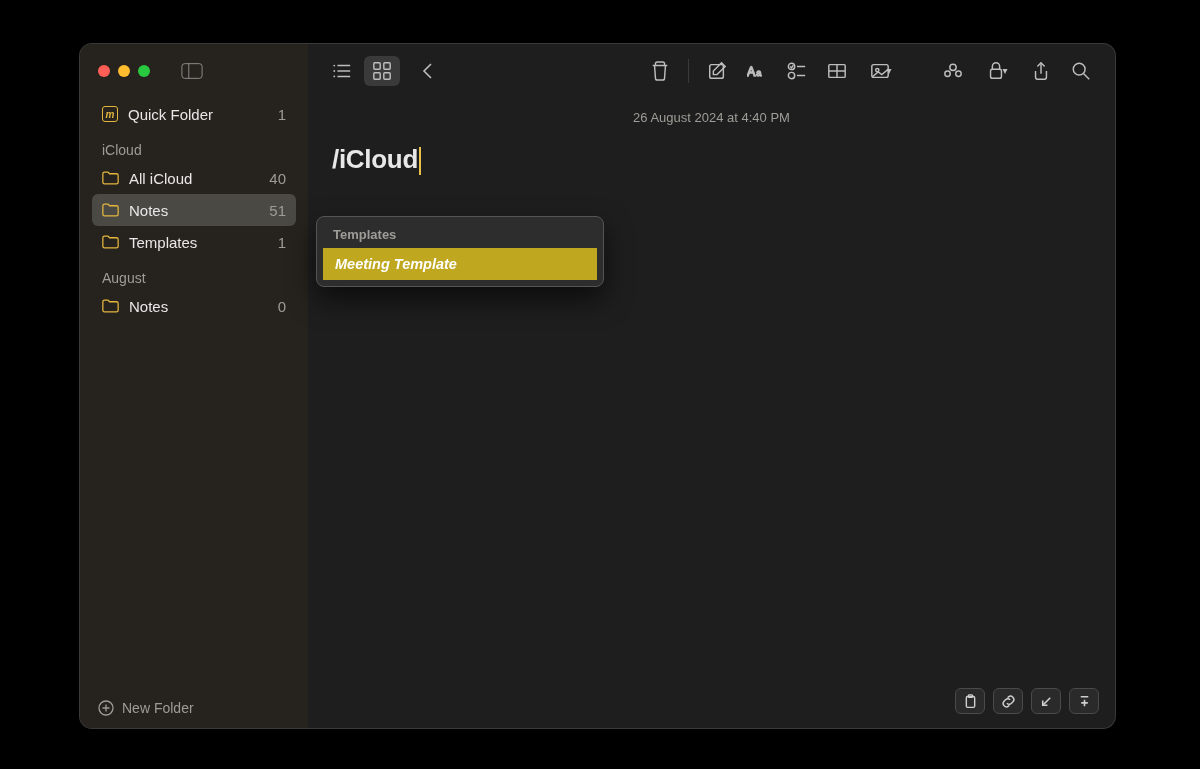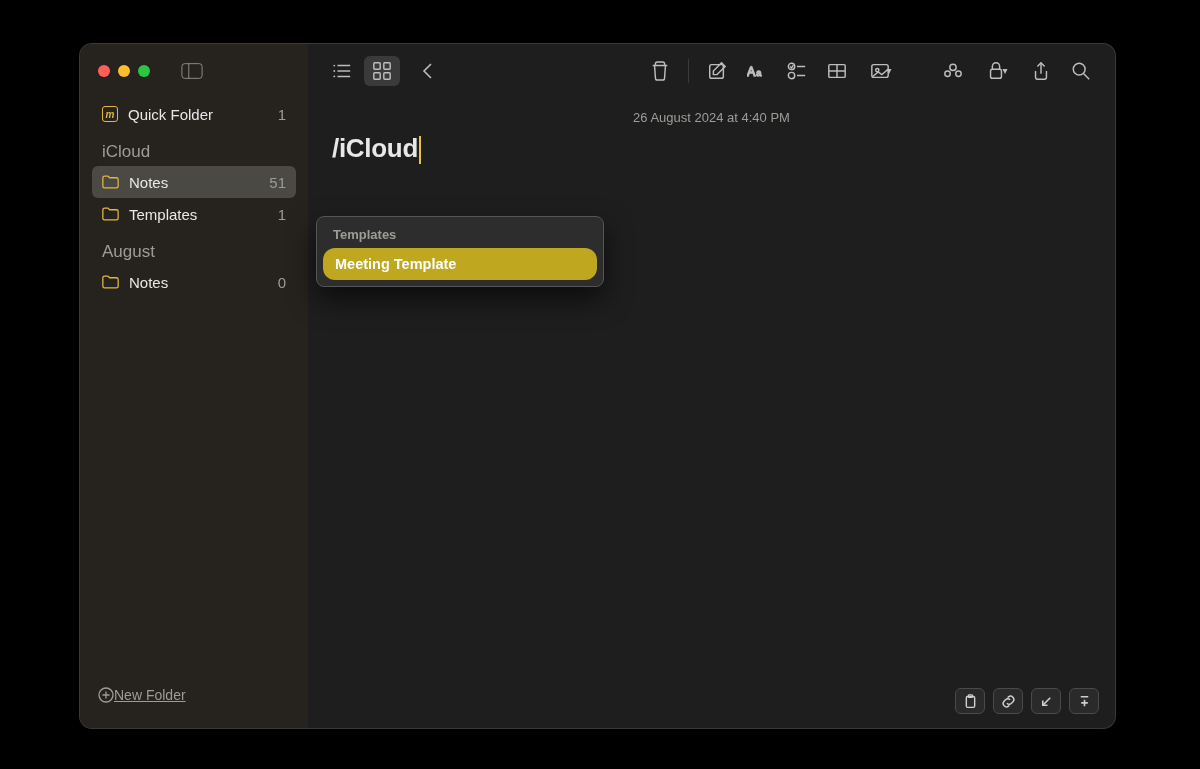--- a/index.html
+++ b/index.html
@@ -32,55 +32,55 @@
   .tl-green{background:#28c840;}
   .sidebar-toggle{margin-left:20px;display:flex;align-items:center;justify-content:center;width:28px;height:22px;}
   .sidebar-toggle svg{stroke:#949494;fill:none;}
   .sb-list{padding:0 12px;flex:1;overflow:auto;}
   .sb-item{
     display:flex;align-items:center;height:32px;padding:0 10px;border-radius:6px;
     color:var(--text);font-size:15px;cursor:default;gap:10px;
   }
   .sb-item.selected{background:var(--bg-sidebar-sel);}
   .sb-count{margin-left:auto;color:var(--text-dim);font-size:15px;}
-  .sb-section{color:var(--text-dim);font-size:17px;padding:12px 10px 4px 10px;}
+  .sb-section{color:var(--text-dim);font-size:14px;padding:12px 10px 4px 10px;}
   .folder-ico{width:17px;height:14px;flex:0 0 17px;}
   .quick-ico{width:16px;height:16px;flex:0 0 16px;border:1.6px solid var(--accent);border-radius:3px;display:flex;align-items:center;justify-content:center;color:var(--accent);font-size:10px;font-style:italic;font-weight:700;}
-  .sb-footer{height:42px;display:flex;padding:0 18px;color:var(--text-dim);font-size:14px;border-top:1px solid transparent;text-decoration:underline;}
+  .sb-footer{height:42px;display:flex;align-items:center;padding:0 18px;gap:8px;color:var(--text-dim);font-size:14px;border-top:1px solid transparent;}
   .plus-circle{width:16px;height:16px;}
   
   .main{flex:1;display:flex;flex-direction:column;position:relative;}
   .toolbar{
     height:54px;display:flex;align-items:center;padding:0 16px;gap:4px;
     border-bottom:1px solid transparent;
   }
   .tb-btn{width:36px;height:30px;border-radius:6px;display:flex;align-items:center;justify-content:center;color:#bdbdbd;}
   .tb-btn.active{background:#3a3a3a;}
   .tb-sep{width:1px;height:24px;background:var(--divider);margin:0 6px;}
   .tb-spacer{flex:1;}
   .tb-btn svg{width:20px;height:20px;fill:none;stroke:#bdbdbd;stroke-width:1.6;}
   .chev{font-size:10px;color:#bdbdbd;margin-left:-4px;}
   
   .note-area{flex:1;position:relative;padding:12px 24px;}
-  .timestamp{color:var(--text-dim);font-size:13px;text-align:center;margin-bottom:8px;}
+  .timestamp{color:var(--text-dim);font-size:13px;text-align:center;margin-bottom:19px;}
   .note-title{
     font-size:26px;font-weight:700;color:var(--text);letter-spacing:-.3px;
     position:relative;display:inline-block;
   }
   .cursor{display:inline-block;width:1.5px;height:28px;background:#e9c148;vertical-align:bottom;margin-left:1px;}
   
   .popup{
     position:absolute;left:8px;top:118px;width:288px;background:var(--popup-bg);
     border:1px solid var(--popup-border);border-radius:8px;padding:10px 6px 6px 6px;
     box-shadow:0 12px 28px rgba(0,0,0,.6);
   }
   .popup-head{color:var(--text-dim);font-size:13px;font-weight:600;padding:0 10px 6px 10px;}
   .popup-item{
     background:var(--sel-yellow);color:#fff;font-size:14.5px;font-weight:600;
-    padding:8px 12px;border-radius:12px;
+    padding:8px 12px;border-radius:0;font-style:italic;
   }
   
   .br-pills{position:absolute;right:16px;bottom:14px;display:flex;gap:8px;}
   .pill{width:30px;height:26px;border:1px solid #4a4a4a;border-radius:6px;display:flex;align-items:center;justify-content:center;color:#cfcfcf;background:#2a2a2a;}
   .pill svg{width:15px;height:15px;fill:none;stroke:#cfcfcf;stroke-width:1.7;}
 </style>
 </head>
 <body>
 
 <div class="window">
@@ -99,20 +99,27 @@
     </div>
 
     <div class="sb-list">
       <div class="sb-item">
         <span class="quick-ico">m</span>
         <span>Quick Folder</span>
         <span class="sb-count">1</span>
       </div>
 
       <div class="sb-section">iCloud</div>
+      <div class="sb-item">
+        <svg class="folder-ico" viewBox="0 0 20 16">
+            <path d="M1 3c0-1 .8-2 2-2h4l2 2h8c1 0 2 1 2 2v8c0 1-1 2-2 2H3c-1 0-2-1-2-2V3z" fill="none" stroke="#e3b63f" stroke-width="1.5"></path>
+          </svg>
+        <span>All iCloud</span>
+        <span class="sb-count">40</span>
+      </div>
       <div class="sb-item selected">
         <svg class="folder-ico" viewBox="0 0 20 16">
             <path d="M1 3c0-1 .8-2 2-2h4l2 2h8c1 0 2 1 2 2v8c0 1-1 2-2 2H3c-1 0-2-1-2-2V3z" fill="none" stroke="#e3b63f" stroke-width="1.5"></path>
           </svg>
         <span>Notes</span>
         <span class="sb-count">51</span>
       </div>
       <div class="sb-item">
         <svg class="folder-ico" viewBox="0 0 20 16">
             <path d="M1 3c0-1 .8-2 2-2h4l2 2h8c1 0 2 1 2 2v8c0 1-1 2-2 2H3c-1 0-2-1-2-2V3z" fill="none" stroke="#e3b63f" stroke-width="1.5"></path>

